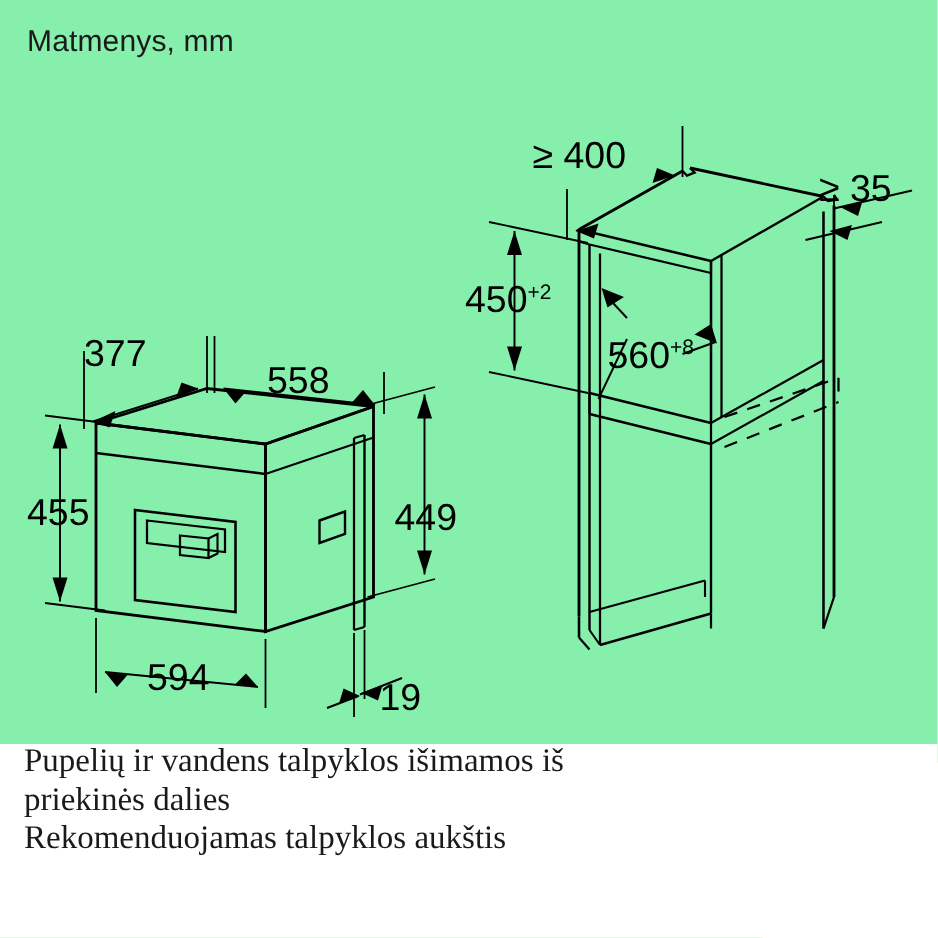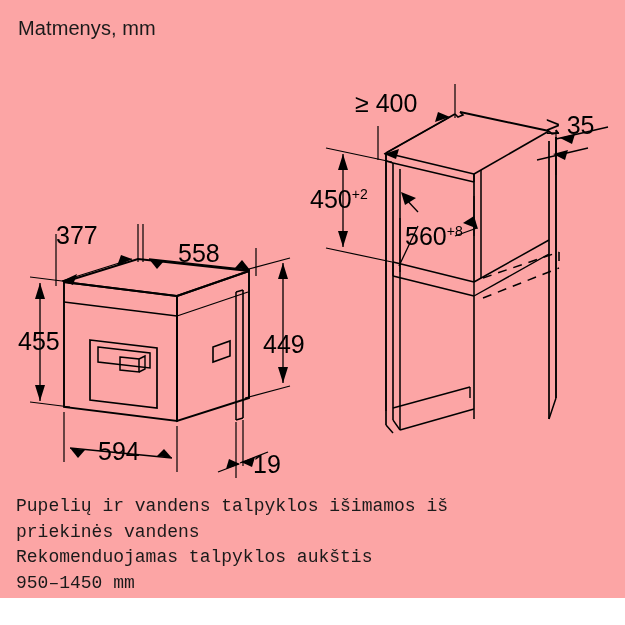--- a/index.html
+++ b/index.html
@@ -11,22 +11,22 @@
     width: 625px;
     height: 625px;
     font-family: "Liberation Sans", sans-serif;
     color: #000000;
     overflow: hidden;
     position: relative;
   }
   #page {
     position: relative;
     width: 625px;
-    height: 598px;
-    background: #fca5a5;
+    height: 496px;
+    background: #86efac;
   }
   .title {
     position: absolute;
     left: 18px;
     top: 17px;
     font-size: 20px;
     font-family: "Liberation Sans", sans-serif;
     color: #1a1a1a;
     letter-spacing: 0.1px;
     white-space: nowrap;
@@ -36,24 +36,24 @@
     left: 0;
     top: 0;
     width: 625px;
     height: 625px;
   }
   .notes {
     position: absolute;
     left: 16px;
     top: 494px;
     width: 600px;
-    font-size: 18px;
+    font-size: 22px;
     line-height: 25.5px;
     color: #1a1a1a;
-    font-family: Liberation Mono, monospace;
+    font-family: Liberation Serif, serif;
   }
   .notes div {
     white-space: nowrap;
   }
   svg text {
     font-family: "Liberation Sans", sans-serif;
     fill: #000000;
   }
   .dimtext {
     font-size: 25px;
@@ -261,18 +261,17 @@
       </text>
 
       <text class="dimtext" x="405" y="245" text-anchor="start">
         <tspan>560</tspan><tspan class="suptext" dy="-9">+8</tspan>
       </text>
     </g>
   </svg>
 
   <div class="notes">
     <div>Pupelių ir vandens talpyklos išimamos iš</div>
-    <div>priekinės vandens</div>
+    <div>priekinės dalies</div>
     <div>Rekomenduojamas talpyklos aukštis</div>
-    <div>950–1450 mm</div>
   </div>
 
 </div>
 
 </body></html>

